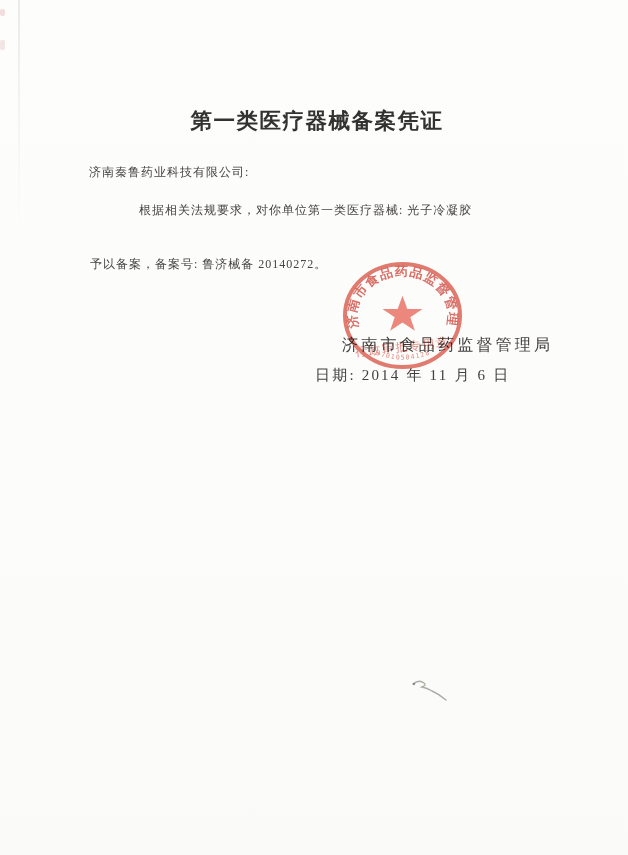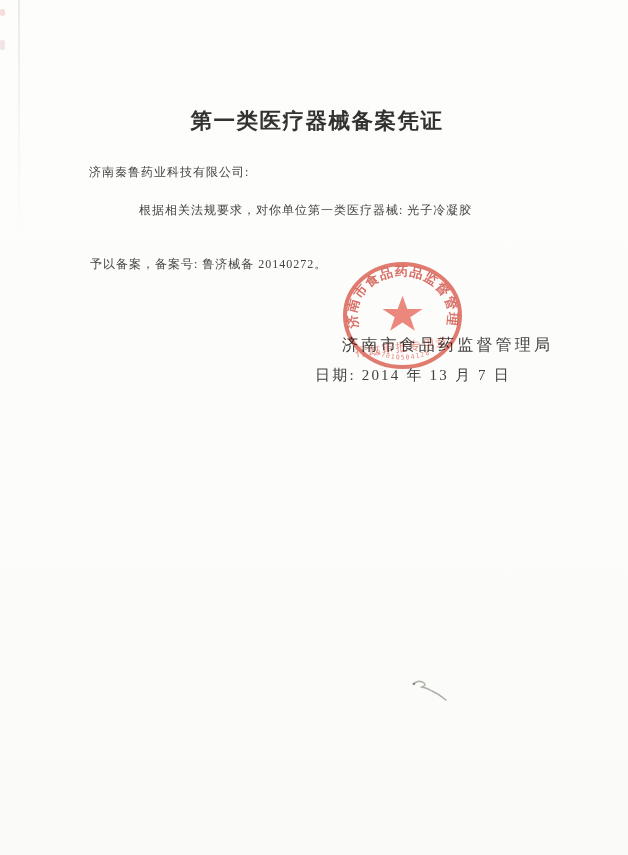--- a/index.html
+++ b/index.html
@@ -69,21 +69,21 @@
   <div class="scan-speck speck-a"></div>
   <div class="scan-speck speck-b"></div>
 
   <div class="doc-title">第一类医疗器械备案凭证</div>
 
   <div class="body-line line-addressee">济南秦鲁药业科技有限公司:</div>
   <div class="body-line line-body1">根据相关法规要求，对你单位第一类医疗器械: 光子冷凝胶</div>
   <div class="body-line line-body2">予以备案，备案号: 鲁济械备 20140272。</div>
 
   <div class="issuer-line">济南市食品药监督管理局</div>
-  <div class="date-line">日期: 2014 年 13 月 7 日</div>
+  <div class="date-line">日期: 2014 年 11 月 6 日</div>
 
   <svg class="seal" width="134" height="118" viewBox="0 0 134 118">
     <defs>
       <path id="ringArc" d="M 23.3,71.2 A 46,40 0 1 1 109.7,71.2" fill="none"></path>
       <path id="codeArc" d="M 36,95 Q 66.5,108 97,95" fill="none"></path>
     </defs>
 
     <ellipse cx="66.5" cy="57.5" rx="57.5" ry="51.5" fill="none" stroke="#dc5c4f" stroke-width="4" opacity="0.92"></ellipse>
 
     <text font-size="12.5" font-weight="bold" fill="#d4544a" opacity="0.95" font-family="Liberation Serif, DejaVu Serif, serif" letter-spacing="1">

